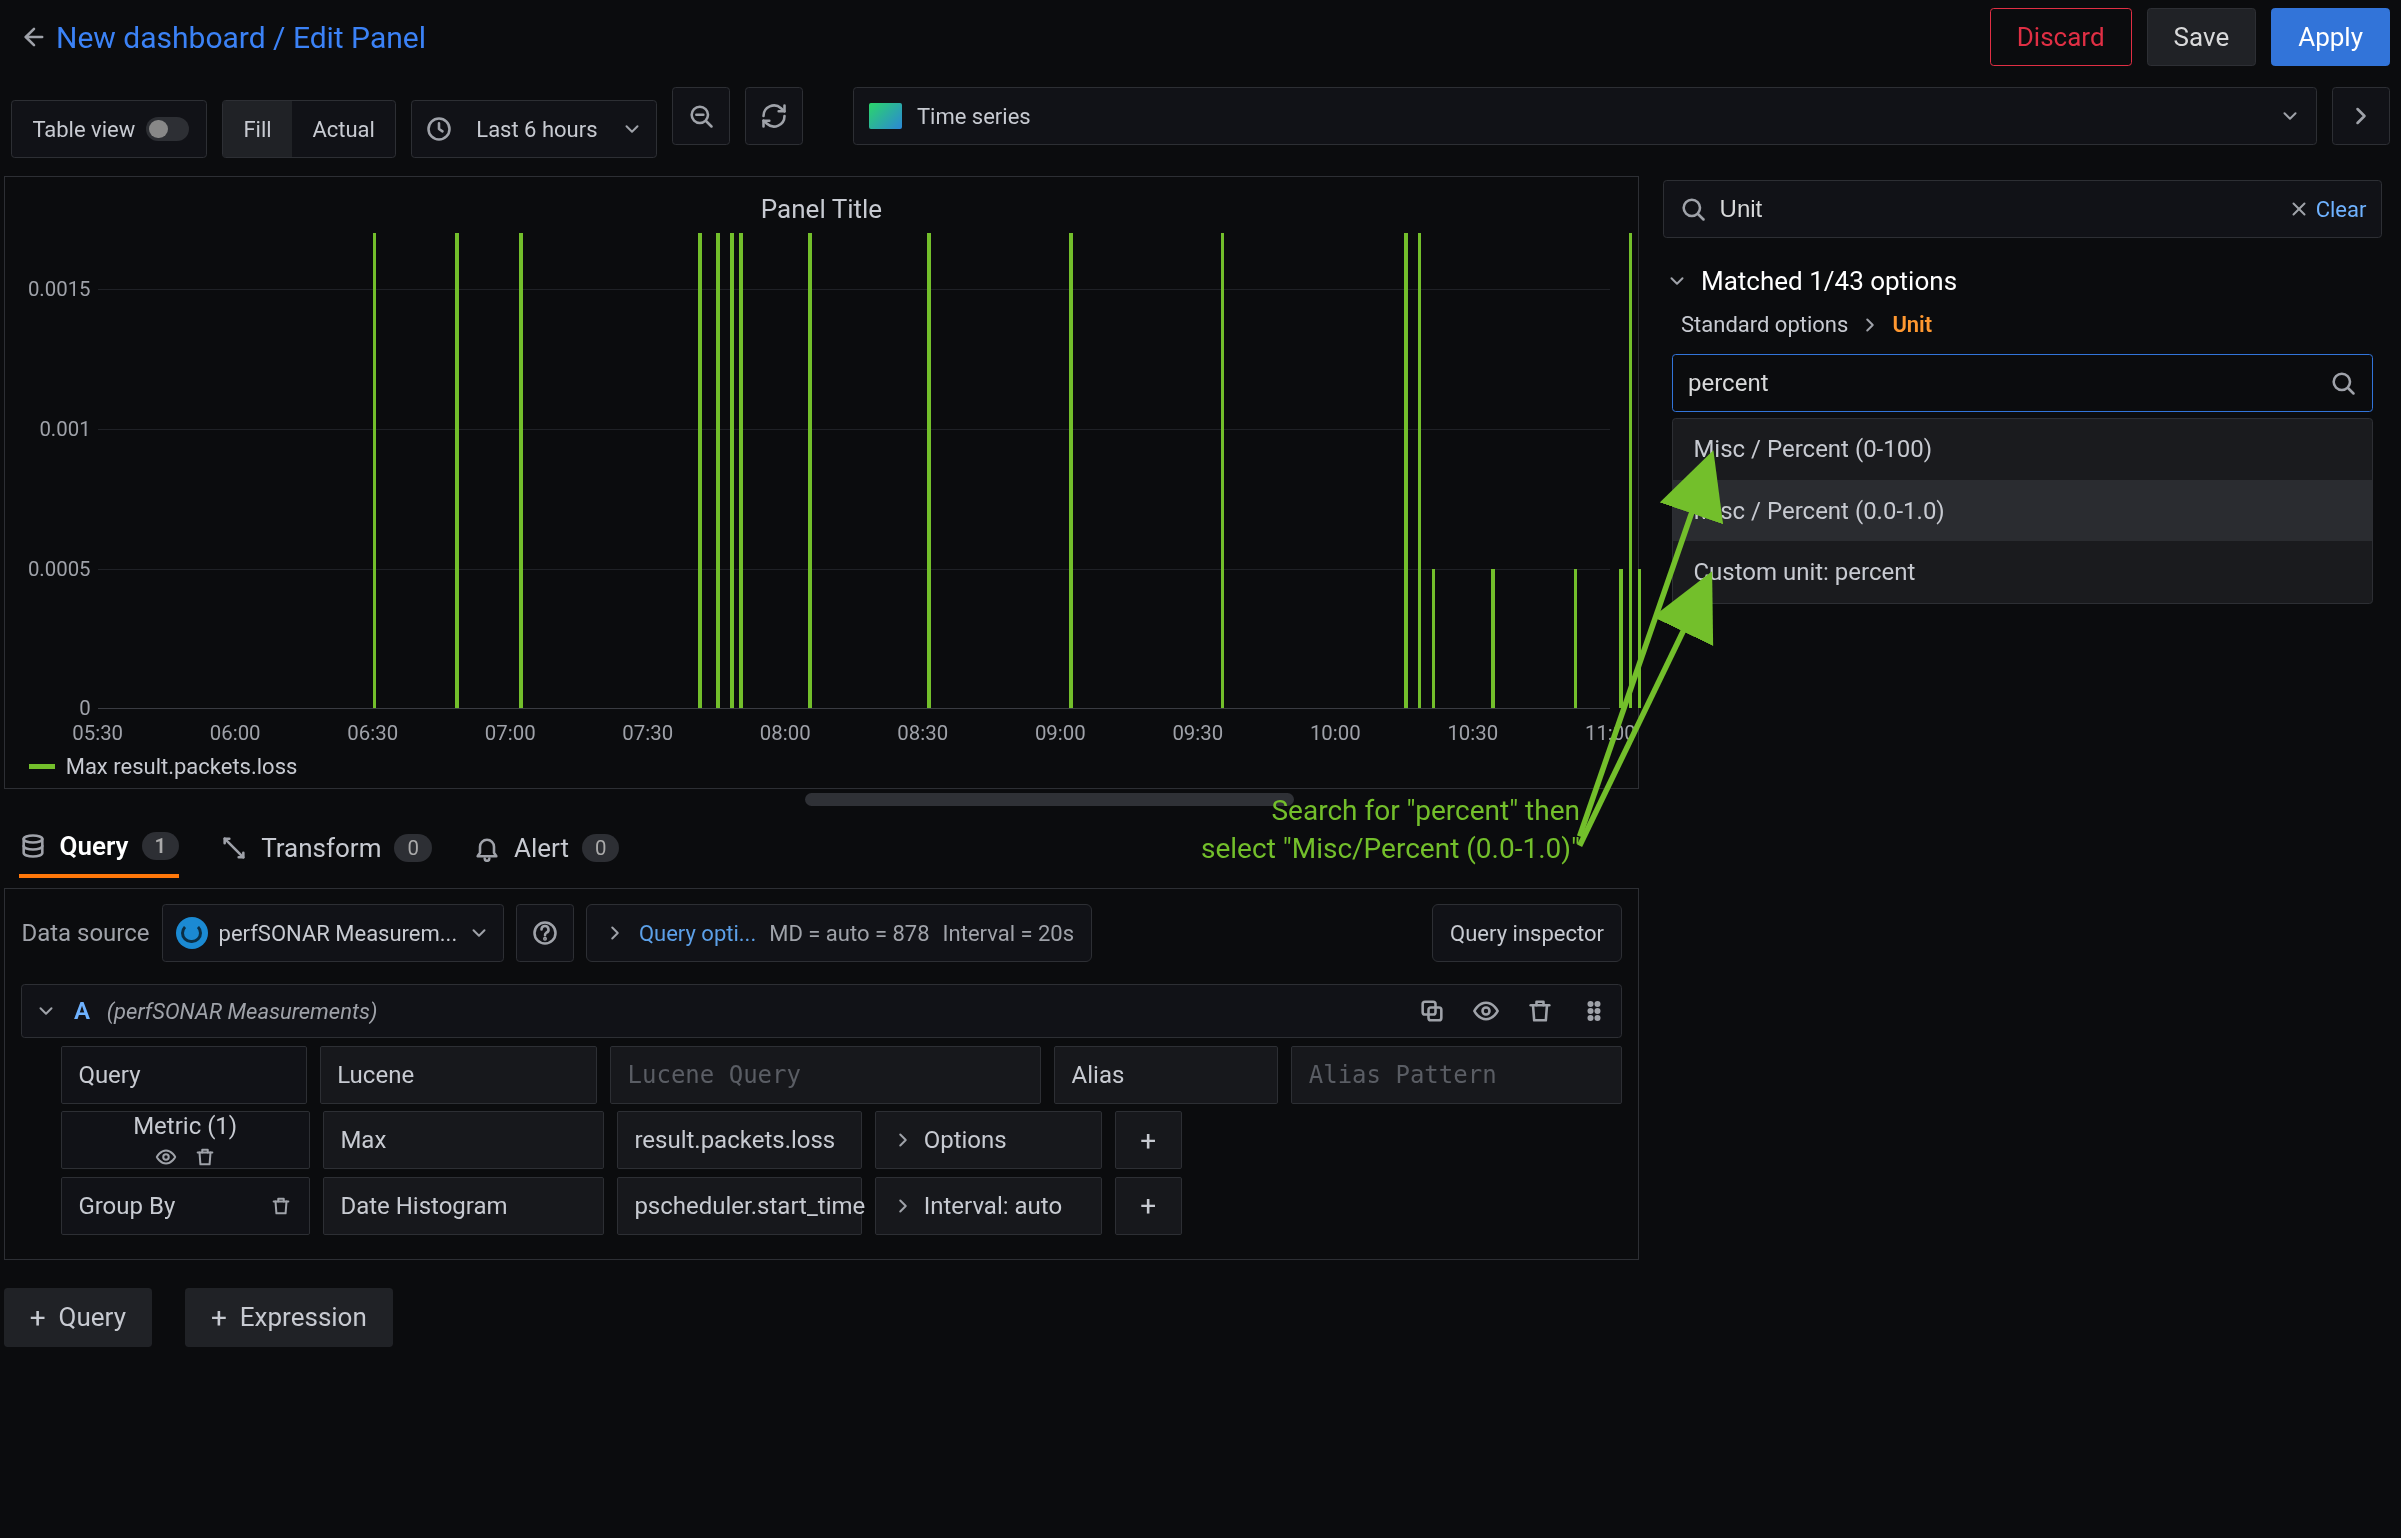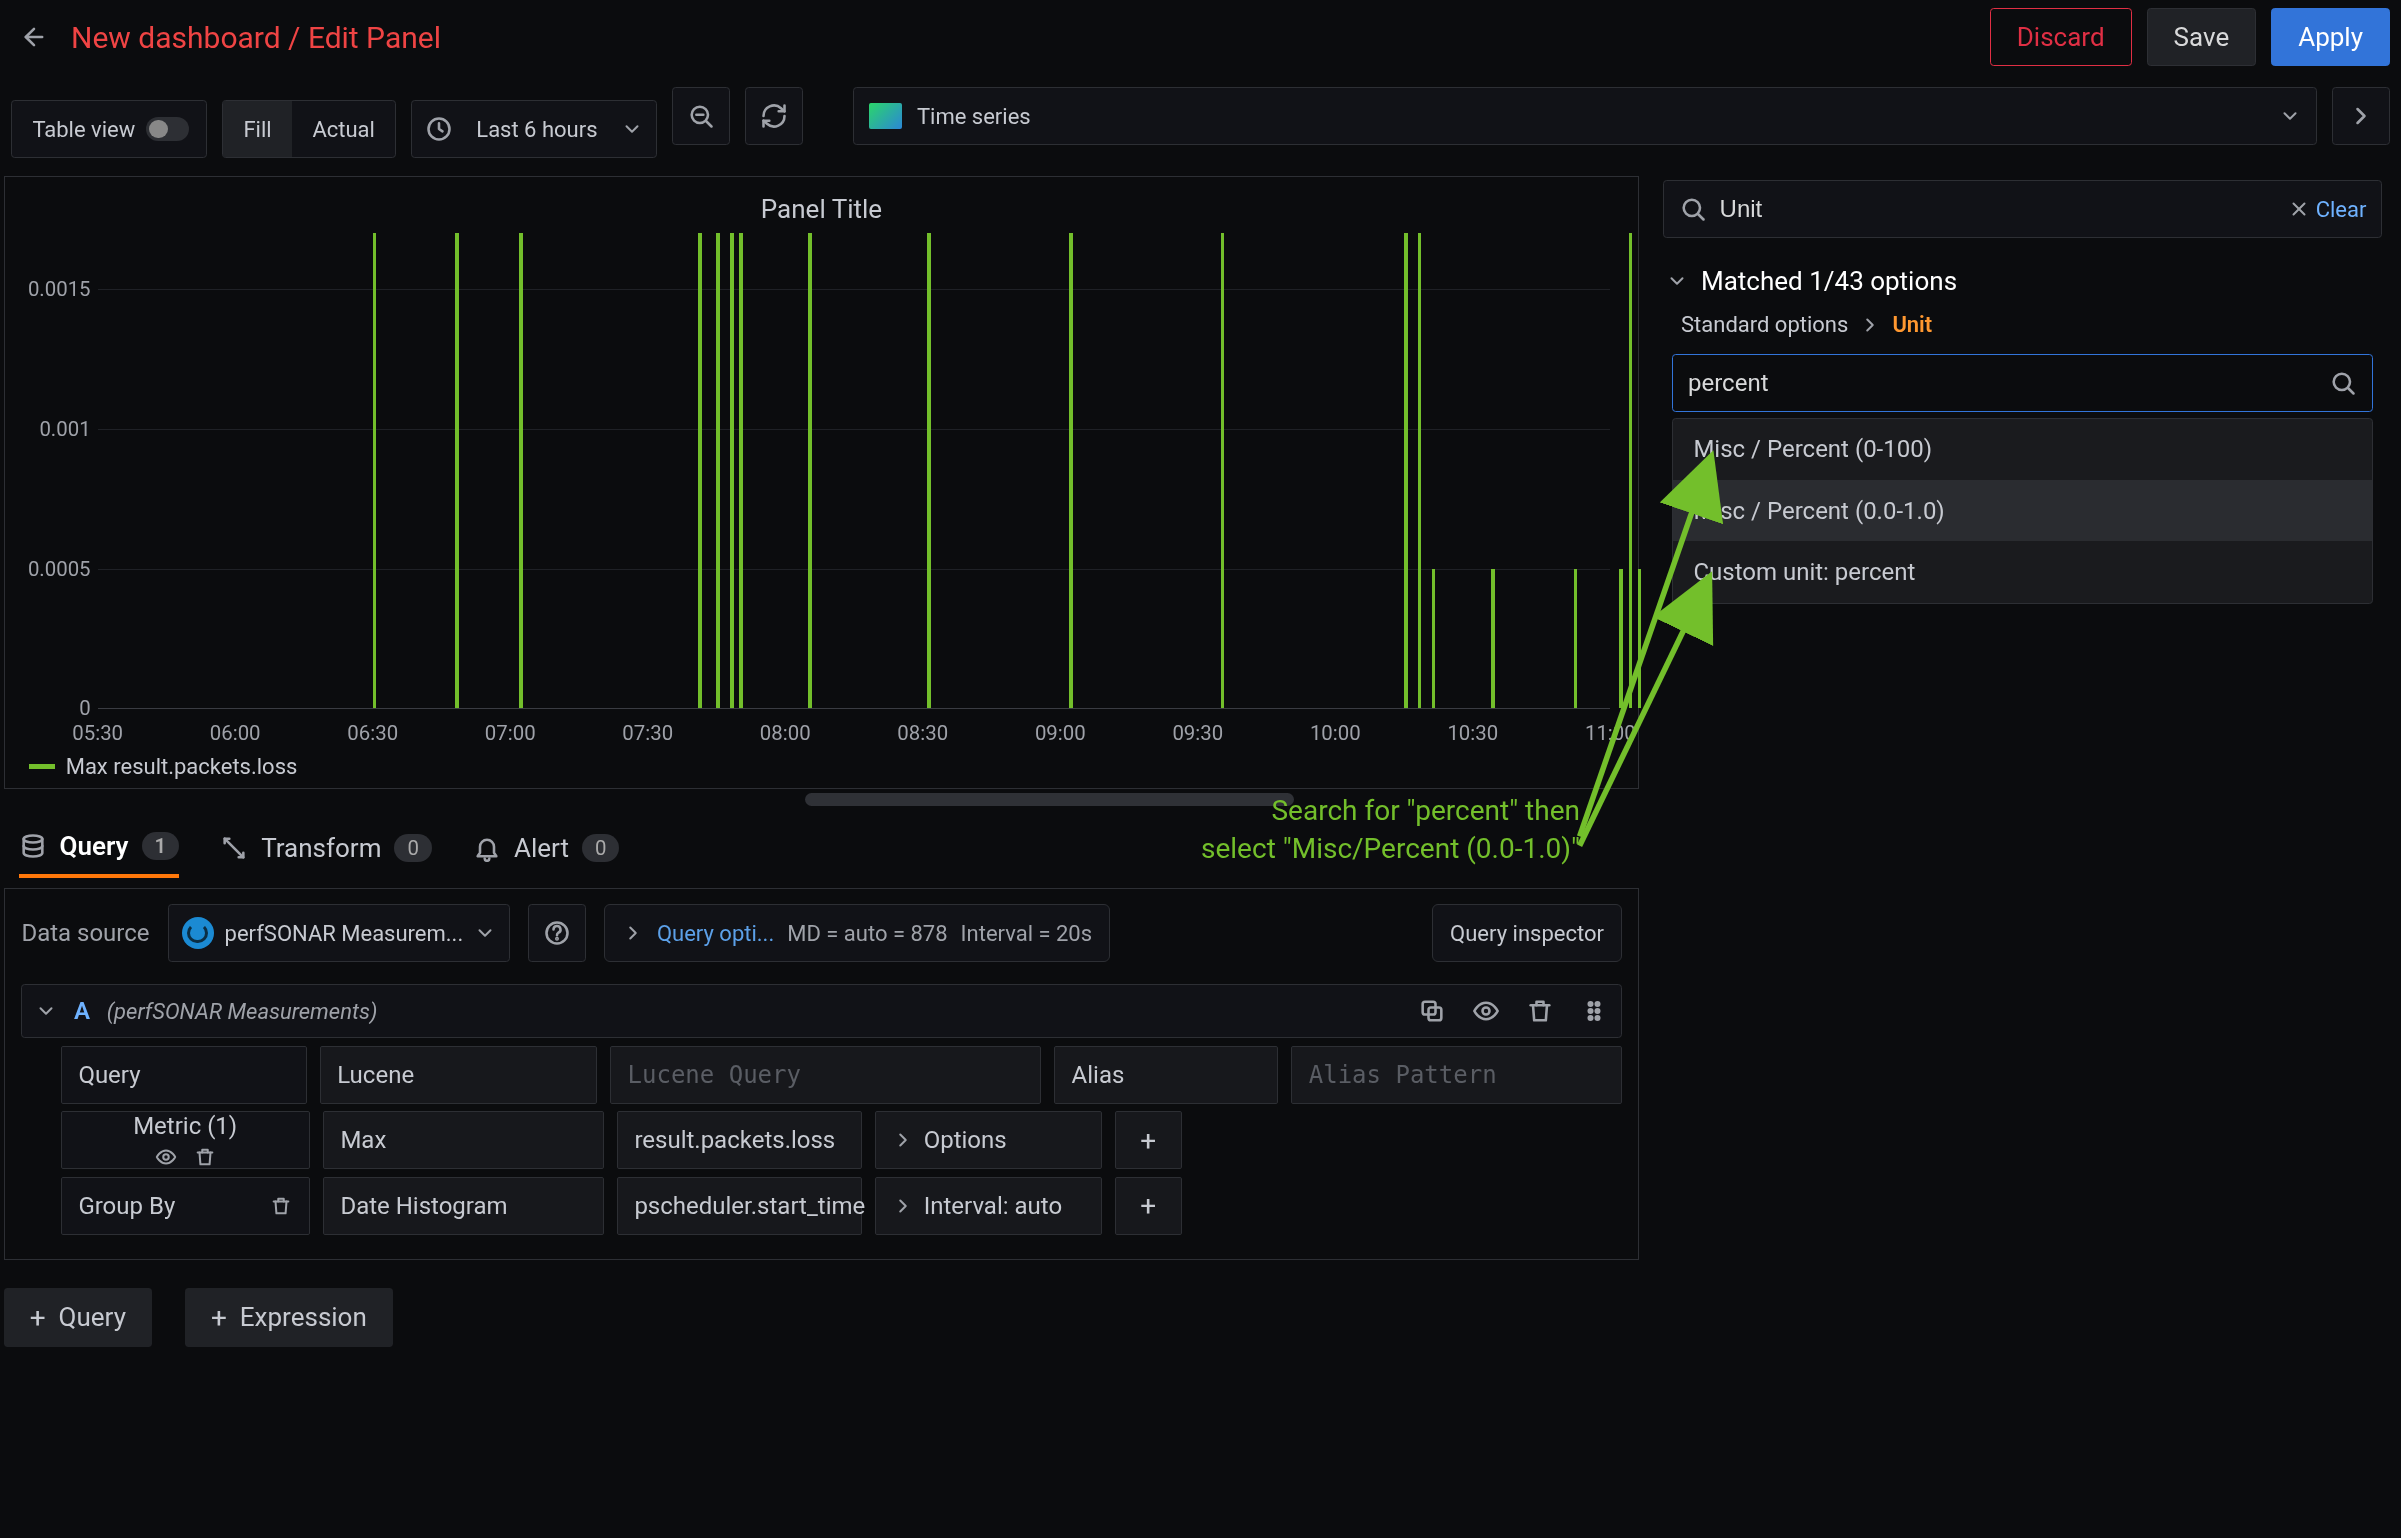--- a/index.html
+++ b/index.html
@@ -1,19 +1,19 @@
 <!DOCTYPE html>
 <html><head>
 <meta charset="utf-8">
 <style>
   * { box-sizing: border-box; margin: 0; padding: 0; }
   html, body { width: 2401px; height: 1539px; background: #0b0c0e; color: #c7cad1; font-family: -apple-system, BlinkMacSystemFont, "Segoe UI", Roboto, Helvetica, Arial, sans-serif; font-size: 22px; overflow: hidden; }
   .topbar { display: flex; align-items: center; height: 74px; padding: 0 11px; }
   .topbar .back { width: 45px; height: 45px; display:flex; align-items:center; justify-content:center; border-radius:3.7px; }
-  .topbar .title { font-size: 30px; color:#ef4444; margin-left: 15px; flex: 0 0 auto; }
+  .topbar .title { font-size: 30px; color:#3b82f6; flex: 0 0 auto; }
   .topbar .spacer { flex: 1; }
   .btn { height: 58px; display:inline-flex; align-items:center; justify-content:center; padding: 0 26px; border-radius: 3.7px; font-size: 26px; background:#202226; border:0.9px solid #2d2f34; color:#d8d9da; }
   .btn-discard { color:#e02f44; border:0.9px solid #e02f44; background:transparent; margin-right:15px; }
   .btn-save { margin-right:15px; }
   .btn-apply { background:#3274d9; color:#fff; border-color:#3274d9; }
   .toolbar { display:flex; align-items:center; gap:15px; padding: 0 11px 11px 11px; justify-content:flex-end; }
   .group { display:flex; align-items:center; border:0.9px solid #2d2f34; border-radius:3.7px; background:#111217; height:58px;margin-top:26px; }
   .seg { padding:0 20.4px; height:100%; display:flex; align-items:center; }
   .seg.sel { background:#202226; }
   .toggle { width:43px; height:24px; background:#2d2f34; border-radius:12px; position:relative; margin-left:11px; }
@@ -33,21 +33,21 @@
   .gridline { position:absolute; left:0; right:0; border-top:0.9px solid #1f2126; }
   .baseline { position:absolute; left:0; right:0; border-top:0.9px solid #3a3c42; }
   .spike { position:absolute; bottom:0; width:3.7px; background:#73bf2b; }
   .hscroll { height:13px; margin:3.7px 7.4px 0 7.4px; border-radius:1.9px; position:relative; }
   .hscroll .thumb { position:absolute; left:49%; width:30%; top:0; bottom:0; background:#2f3136; border-radius:6.5px; }
   .tabs { display:flex; align-items:center; height:67px; padding:0 18.6px; gap:41px; margin-top: 15px; }
   .tab { display:flex; align-items:center; gap:13px; padding-bottom:13px; font-size:26px; color:#c7cad1; }
   .tab.active { border-bottom:4.6px solid #ff780a; color:#fff; font-weight:600; }
   .badge { background:#2d2f34; border-radius:15px; padding:1.9px 13px; font-size:20.4px; color:#aaa; }
   .query-wrap { border:0.9px solid #2d2f34; margin:0 3.7px; }
-  .q-row1 { display:flex; align-items:center; gap:18px; padding:15px 16.7px; }
+  .q-row1 { display:flex; align-items:center; gap:12px; padding:15px 16.7px; }
   .label { color:#9fa2a9; font-size:24px; }
   .ds-pill { display:flex; align-items:center; gap:11px; border:0.9px solid #2d2f34; border-radius:3.7px; padding:7.4px 13px; height:58px; background:#111217; }
   .ds-icon { width:32px; height:32px; border-radius:50%; background:#1b8ad3; position:relative; }
   .ds-icon:after { content:""; position:absolute; inset:5.6px; border-radius:50%; border:3.7px solid #0b2e44; border-top-color:transparent; }
   .blue-link { color:#5ca0e8; }
   .small { font-size:22px; color:#9fa2a9; }
   .box { border:0.9px solid #2d2f34; border-radius:6px; background:#111217; padding:0 16.7px; height:58px; display:flex; align-items:center; }
   .q-head { display:flex; align-items:center; gap:16.7px; border:0.9px solid #2d2f34; border-radius:3.7px; margin:7.4px 16.7px; padding:7.4px 13px; height:54px; background:#111217; }
   .q-head .letter { color:#6fb2ff; font-weight:600; font-size:24px; }
   .q-head .ds-name { color:#9fa2a9; font-style:italic; font-size:22px; }

